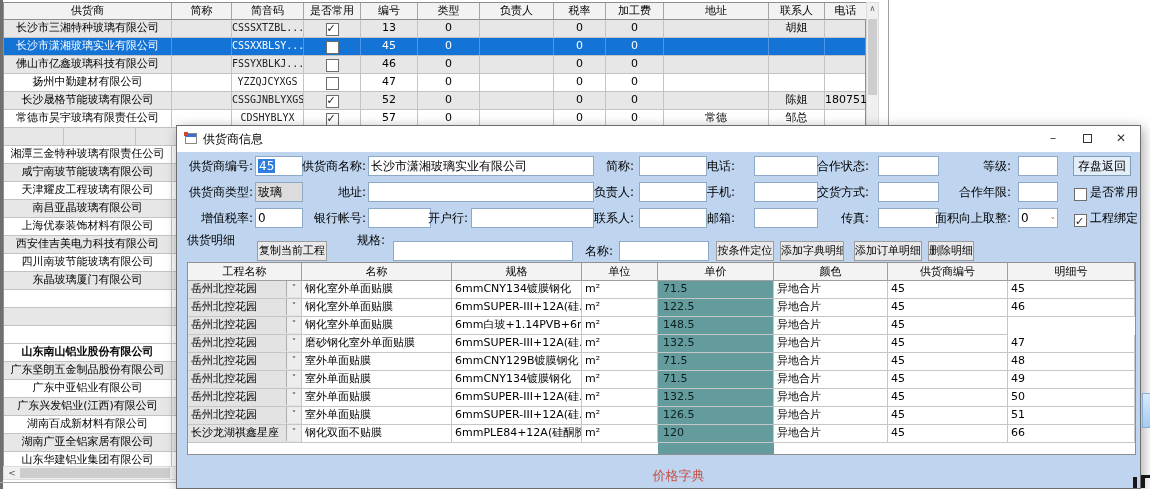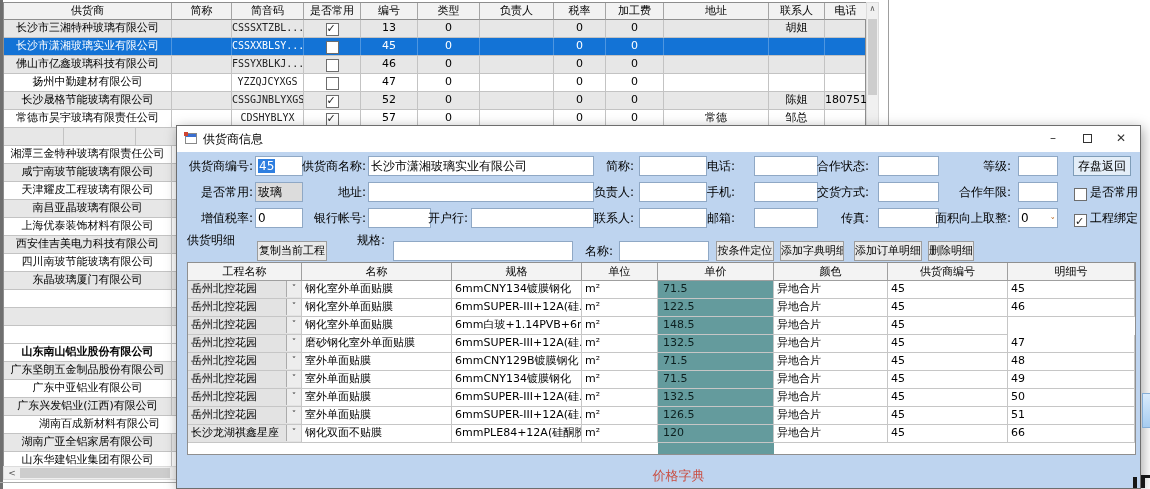--- a/index.html
+++ b/index.html
@@ -405,21 +405,21 @@
         <span class="tc" style="width: 57px;"></span>
         <span class="tc" style="width: 62px;"></span>
         <span class="tc" style="width: 74px;"></span>
         <span class="tc" style="width: 52px;"></span>
         <span class="tc" style="width: 58px;"></span>
         <span class="tc" style="width: 105px;"></span>
         <span class="tc" style="width: 56px;"></span>
         <span class="tc" style="width: 42px;"></span>
       </div>
       <div class="trow">
-        <span class="tc" style="width: 168px; margin-left: 12px;">湖南百成新材料有限公司</span>
+        <span class="tc" style="width: 168px;">湖南百成新材料有限公司</span>
         <span class="tc" style="width: 60px;"></span>
         <span class="tc mono" style="width: 72px;"></span>
         <span class="tc" style="width: 57px;"></span>
         <span class="tc" style="width: 57px;"></span>
         <span class="tc" style="width: 62px;"></span>
         <span class="tc" style="width: 74px;"></span>
         <span class="tc" style="width: 52px;"></span>
         <span class="tc" style="width: 58px;"></span>
         <span class="tc" style="width: 105px;"></span>
         <span class="tc" style="width: 56px;"></span>
@@ -483,21 +483,21 @@
   <span class="lbl" style="left:397px;top:30px;width:60px;">简称:</span>
   <div class="tbox" style="left:462px;top:30px;width:68px;"></div>
   <span class="lbl" style="left:518px;top:30px;width:40px;">电话:</span>
   <div class="tbox" style="left:577px;top:30px;width:64px;"></div>
   <span class="lbl" style="left:627px;top:30px;width:65px;">合作状态:</span>
   <div class="tbox" style="left:701px;top:30px;width:61px;"></div>
   <span class="lbl" style="left:794px;top:30px;width:40px;">等级:</span>
   <div class="tbox" style="left:841px;top:30px;width:40px;"></div>
   <div class="btn lg" style="left:896px;top:30px;width:58px;">存盘返回</div>
 
-  <span class="lbl" style="left:2px;top:56px;width:74px;">是否常用:</span>
+  <span class="lbl" style="left:2px;top:56px;width:74px;">供货商类型:</span>
   <div class="tbox dis" style="left:78px;top:56px;width:48px;">玻璃</div>
   <span class="lbl" style="left:109px;top:56px;width:80px;">地址:</span>
   <div class="tbox" style="left:191px;top:56px;width:226px;"></div>
   <span class="lbl" style="left:397px;top:56px;width:60px;">负责人:</span>
   <div class="tbox" style="left:462px;top:56px;width:68px;"></div>
   <span class="lbl" style="left:518px;top:56px;width:40px;">手机:</span>
   <div class="tbox" style="left:577px;top:56px;width:64px;"></div>
   <span class="lbl" style="left:627px;top:56px;width:65px;">交货方式:</span>
   <div class="tbox" style="left:701px;top:56px;width:61px;"></div>
   <span class="lbl" style="left:764px;top:56px;width:70px;">合作年限:</span>

